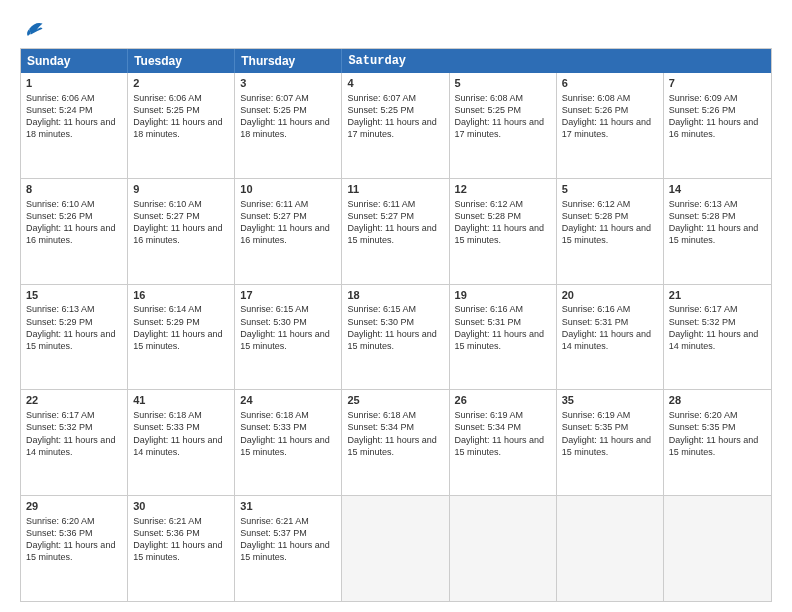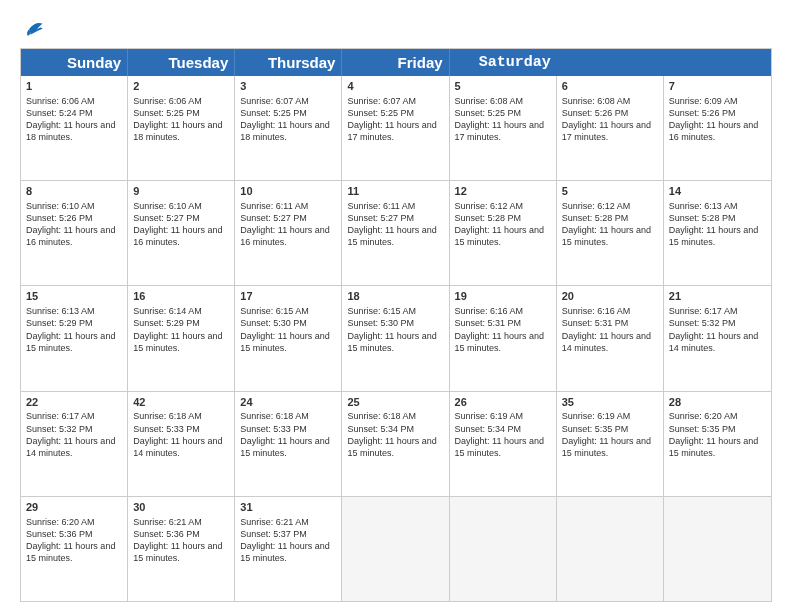--- a/index.html
+++ b/index.html
@@ -68,24 +68,24 @@
       border: 1px solid #ccc;
     }
     .cal-header {
       display: grid;
       grid-template-columns: repeat(7, 1fr);
       background: #2d6db5;
     }
     .cal-header-cell {
       color: #fff;
       font-weight: bold;
-      font-size: 15px;
+      font-size: 12px;
       padding: 5px 6px;
       border-right: 1px solid #4a85c5;
-      text-align: right;
+      text-align: left;
     }
     .cal-header-cell:last-child { border-right: none; font-family: Liberation Mono, monospace; }
     .cal-body {
       flex: 1;
       display: flex;
       flex-direction: column;
     }
     .cal-row {
       display: grid;
       grid-template-columns: repeat(7, 1fr);
@@ -130,21 +130,20 @@
       <div class="month-title"></div>
       <div class="subtitle"></div>
     </div>
   </div>
 
   <div class="calendar">
     <div class="cal-header">
     <div class="cal-header-cell">Sunday</div>
         <div class="cal-header-cell">Tuesday</div>
         <div class="cal-header-cell">Thursday</div>
-        <div class="cal-header-cell">Friday</div>
         <div class="cal-header-cell">Saturday</div>
       </div>
     <div class="cal-body">
     <div class="cal-row">
           <div class="cal-cell"><span class="day-num">1</span><span>Sunrise: 6:06 AM</span><br><span>Sunset: 5:24 PM</span><br><span>Daylight: 11 hours and 18 minutes.</span></div>
           <div class="cal-cell"><span class="day-num">2</span><span>Sunrise: 6:06 AM</span><br><span>Sunset: 5:25 PM</span><br><span>Daylight: 11 hours and 18 minutes.</span></div>
           <div class="cal-cell"><span class="day-num">3</span><span>Sunrise: 6:07 AM</span><br><span>Sunset: 5:25 PM</span><br><span>Daylight: 11 hours and 18 minutes.</span></div>
           <div class="cal-cell"><span class="day-num">4</span><span>Sunrise: 6:07 AM</span><br><span>Sunset: 5:25 PM</span><br><span>Daylight: 11 hours and 17 minutes.</span></div>
           <div class="cal-cell"><span class="day-num">5</span><span>Sunrise: 6:08 AM</span><br><span>Sunset: 5:25 PM</span><br><span>Daylight: 11 hours and 17 minutes.</span></div>
           <div class="cal-cell"><span class="day-num">6</span><span>Sunrise: 6:08 AM</span><br><span>Sunset: 5:26 PM</span><br><span>Daylight: 11 hours and 17 minutes.</span></div>
@@ -163,21 +162,21 @@
           <div class="cal-cell"><span class="day-num">15</span><span>Sunrise: 6:13 AM</span><br><span>Sunset: 5:29 PM</span><br><span>Daylight: 11 hours and 15 minutes.</span></div>
           <div class="cal-cell"><span class="day-num">16</span><span>Sunrise: 6:14 AM</span><br><span>Sunset: 5:29 PM</span><br><span>Daylight: 11 hours and 15 minutes.</span></div>
           <div class="cal-cell"><span class="day-num">17</span><span>Sunrise: 6:15 AM</span><br><span>Sunset: 5:30 PM</span><br><span>Daylight: 11 hours and 15 minutes.</span></div>
           <div class="cal-cell"><span class="day-num">18</span><span>Sunrise: 6:15 AM</span><br><span>Sunset: 5:30 PM</span><br><span>Daylight: 11 hours and 15 minutes.</span></div>
           <div class="cal-cell"><span class="day-num">19</span><span>Sunrise: 6:16 AM</span><br><span>Sunset: 5:31 PM</span><br><span>Daylight: 11 hours and 15 minutes.</span></div>
           <div class="cal-cell"><span class="day-num">20</span><span>Sunrise: 6:16 AM</span><br><span>Sunset: 5:31 PM</span><br><span>Daylight: 11 hours and 14 minutes.</span></div>
           <div class="cal-cell"><span class="day-num">21</span><span>Sunrise: 6:17 AM</span><br><span>Sunset: 5:32 PM</span><br><span>Daylight: 11 hours and 14 minutes.</span></div>
         </div>
         <div class="cal-row">
           <div class="cal-cell"><span class="day-num">22</span><span>Sunrise: 6:17 AM</span><br><span>Sunset: 5:32 PM</span><br><span>Daylight: 11 hours and 14 minutes.</span></div>
-          <div class="cal-cell"><span class="day-num">42</span><span>Sunrise: 6:18 AM</span><br><span>Sunset: 5:33 PM</span><br><span>Daylight: 11 hours and 14 minutes.</span></div>
+          <div class="cal-cell"><span class="day-num">41</span><span>Sunrise: 6:18 AM</span><br><span>Sunset: 5:33 PM</span><br><span>Daylight: 11 hours and 14 minutes.</span></div>
           <div class="cal-cell"><span class="day-num">24</span><span>Sunrise: 6:18 AM</span><br><span>Sunset: 5:33 PM</span><br><span>Daylight: 11 hours and 15 minutes.</span></div>
           <div class="cal-cell"><span class="day-num">25</span><span>Sunrise: 6:18 AM</span><br><span>Sunset: 5:34 PM</span><br><span>Daylight: 11 hours and 15 minutes.</span></div>
           <div class="cal-cell"><span class="day-num">26</span><span>Sunrise: 6:19 AM</span><br><span>Sunset: 5:34 PM</span><br><span>Daylight: 11 hours and 15 minutes.</span></div>
           <div class="cal-cell"><span class="day-num">35</span><span>Sunrise: 6:19 AM</span><br><span>Sunset: 5:35 PM</span><br><span>Daylight: 11 hours and 15 minutes.</span></div>
           <div class="cal-cell"><span class="day-num">28</span><span>Sunrise: 6:20 AM</span><br><span>Sunset: 5:35 PM</span><br><span>Daylight: 11 hours and 15 minutes.</span></div>
         </div>
         <div class="cal-row">
           <div class="cal-cell"><span class="day-num">29</span><span>Sunrise: 6:20 AM</span><br><span>Sunset: 5:36 PM</span><br><span>Daylight: 11 hours and 15 minutes.</span></div>
           <div class="cal-cell"><span class="day-num">30</span><span>Sunrise: 6:21 AM</span><br><span>Sunset: 5:36 PM</span><br><span>Daylight: 11 hours and 15 minutes.</span></div>
           <div class="cal-cell"><span class="day-num">31</span><span>Sunrise: 6:21 AM</span><br><span>Sunset: 5:37 PM</span><br><span>Daylight: 11 hours and 15 minutes.</span></div>

